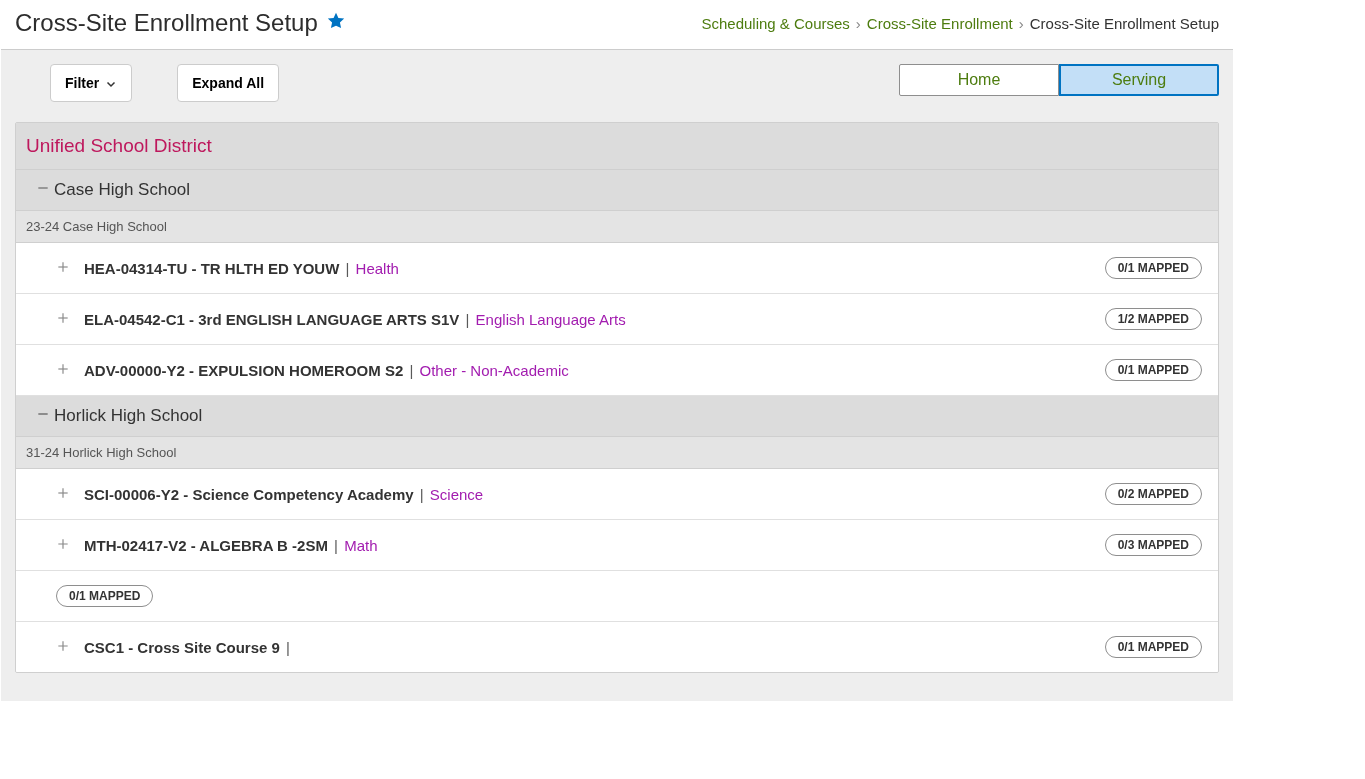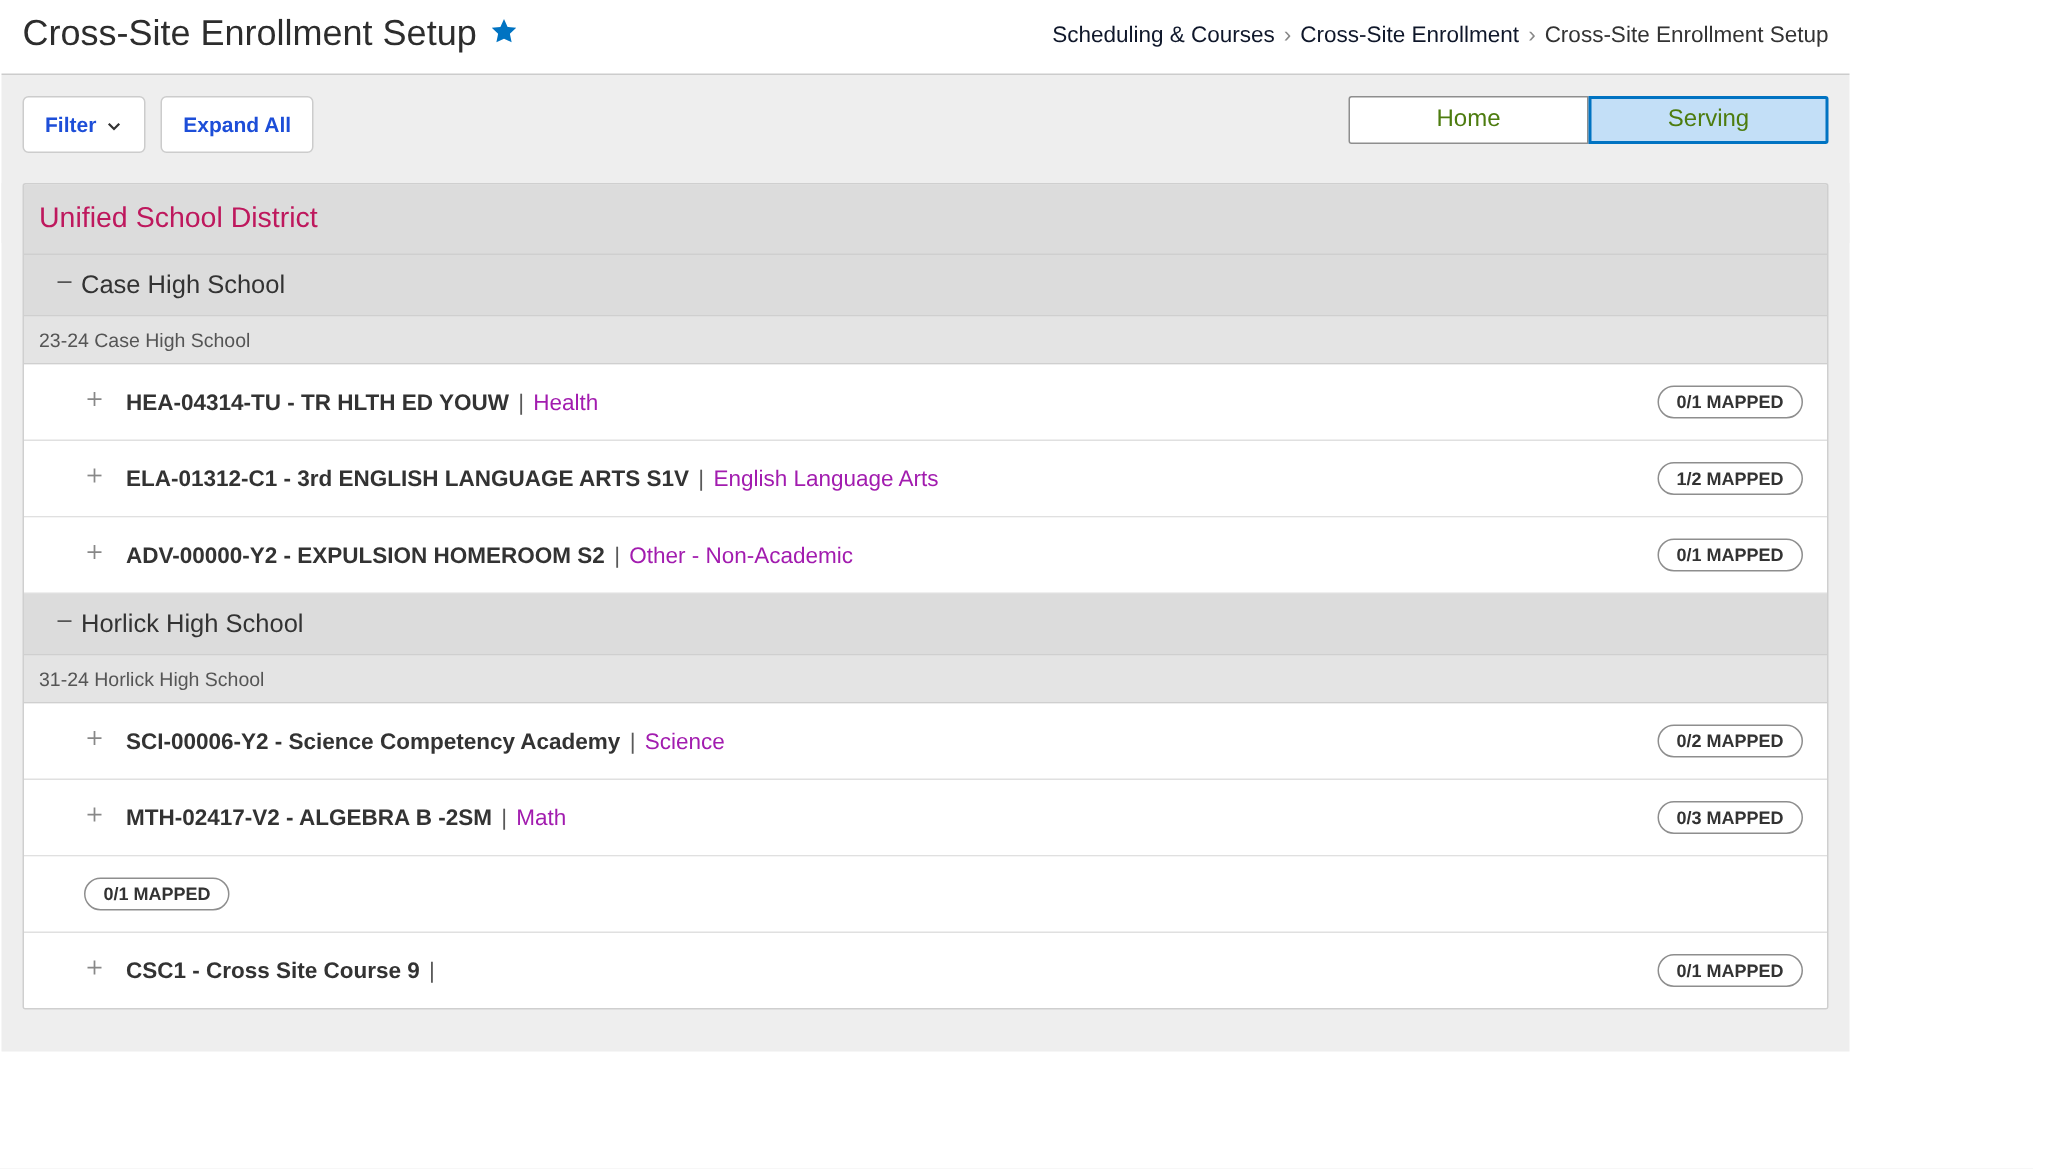--- a/index.html
+++ b/index.html
@@ -9,34 +9,34 @@
   .panel { border:1px solid #fff; }
   
   .header {
     display:flex; align-items:center; justify-content:space-between;
     padding:8px 14px 12px 14px; border-bottom:1px solid #ccc;
   }
   .title-wrap { display:flex; align-items:center; gap:8px; }
   .page-title { font-size:24px; font-weight:400; color:#2d2d2d; }
   .star-icon svg { width:20px; height:20px; }
   .breadcrumb { font-size:15px; color:#333; display:flex; align-items:center; gap:6px; flex-wrap:nowrap; }
-  .breadcrumb a { color:#0f172a; text-decoration:none; }
+  .breadcrumb a { color:#4d7c0f; text-decoration:none; }
   .chev { color:#888; }
   .breadcrumb .current { color:#333; }
 
   
   .toolbar-area {
     background:#eeeeee; padding:14px 14px 60px 14px;
     display:flex; justify-content:space-between; align-items:flex-start;
   }
   .left-buttons { display:flex; gap:10px; }
   .btn {
     background:#fff; border:1px solid #ccc; border-radius:4px;
-    padding:10px 14px; font-size:14px; font-weight:700; color:#1d4ed8;
-    display:inline-flex; align-items:center; gap:6px; cursor:pointer;
+    padding:10px 14px; font-size:14px; font-weight:700; color:#000000;
+    display:inline-flex; align-items:center; gap:6px; cursor:pointer;margin-left:35px;
   }
   .chevdown { width:12px; height:12px; }
   .seg { display:flex; }
   .seg button {
     width:160px; height:32px; font-size:16px; font-weight:400;
     border:1px solid #8e8e8e; background:#fff; color:#4d7c0f; cursor:pointer;
   }
   .seg button.left { border-radius:2px 0 0 2px; }
   .seg button.right {
     border-radius:0 2px 2px 0;
@@ -154,21 +154,21 @@
 
       <div class="course-row">
         <div class="course-left">
           <span class="plus-icon">
             <svg viewBox="0 0 24 24" stroke="#888" stroke-width="2">
                   <line x1="12" y1="4" x2="12" y2="20"></line>
                   <line x1="4" y1="12" x2="20" y2="12"></line>
                 </svg>
           </span>
           <span class="course-title">
-            <span class="bold">ELA-01312-C1 - 3rd ENGLISH LANGUAGE ARTS S1V</span>
+            <span class="bold">ELA-04542-C1 - 3rd ENGLISH LANGUAGE ARTS S1V</span>
             <span class="sep">|</span>
             <span class="dept">English Language Arts</span>
           </span>
         </div>
         <span class="badge">1/2 MAPPED</span>
       </div>
 
       <div class="course-row">
         <div class="course-left">
           <span class="plus-icon">

